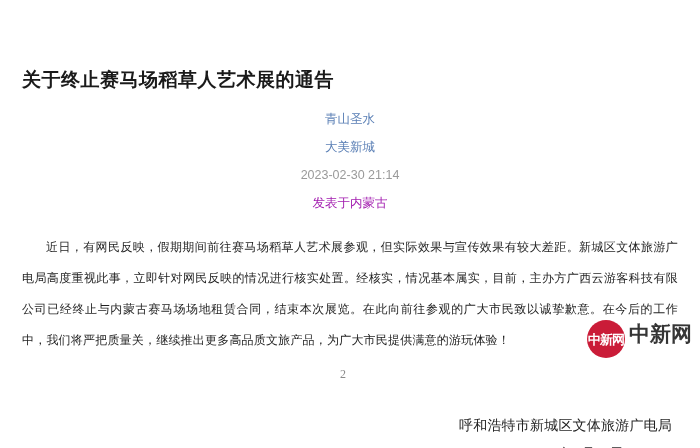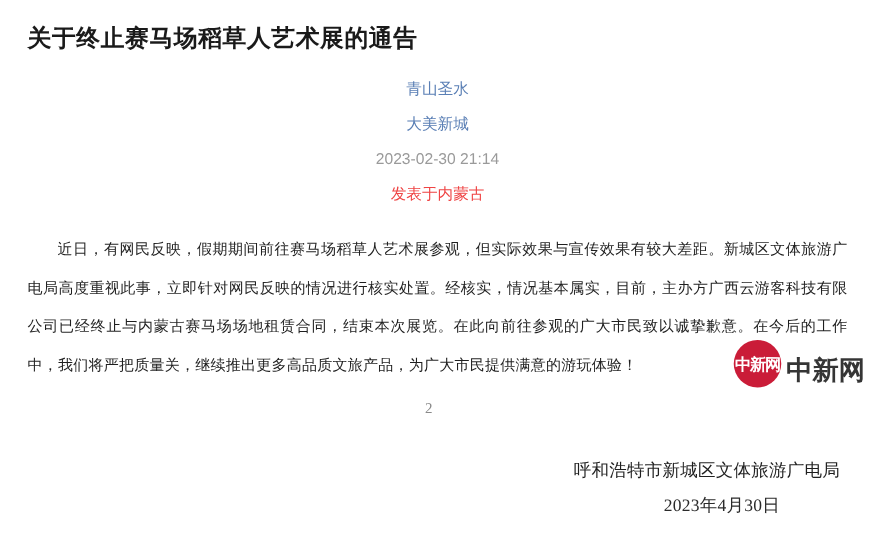--- a/index.html
+++ b/index.html
@@ -14,20 +14,21 @@
     overflow: hidden;
     position: relative;
   }
   .page {
     position: relative;
     width: 700px;
     height: 336px;
     background: #ffffff;
     box-sizing: border-box;
     padding: 10px 22px 0 22px;
+    margin-top: 48px;
   }
   .doc-title {
     font-family: "Liberation Sans", sans-serif;
     font-size: 19px;
     font-weight: bold;
     color: #1a1a1a;
     letter-spacing: 0.5px;
     line-height: 28px;
     margin: 8px 0 0 0;
   }
@@ -43,21 +44,21 @@
   .meta-account {
     color: #5a7fb5;
   }
   .meta-sub {
     color: #5a7fb5;
   }
   .meta-date {
     color: #9a9a9a;
   }
   .meta-loc {
-    color: #ef4444;
+    color: #a21caf;
     font-family: Liberation Serif, serif;
   }
   .body-text {
     margin-top: 20px;
     font-family: "Liberation Serif", serif;
     font-size: 12px;
     color: #1f1f1f;
     line-height: 31px;
     text-align: justify;
     letter-spacing: 0.2px;
@@ -81,21 +82,21 @@
     padding-right: 48px;
     color: #2b2b2b;
   }
 
   
   .watermark {
     position: absolute;
     right: 8px;
     bottom: 26px;
     display: flex;
-    align-items: flex-end;
+    align-items: flex-start;
     gap: 4px;
     opacity: 0.95;
   }
   .wm-badge {
     width: 38px;
     height: 38px;
     border-radius: 50%;
     background: #c8102e;
     color: #ffffff;
     font-family: "Liberation Serif", serif;

